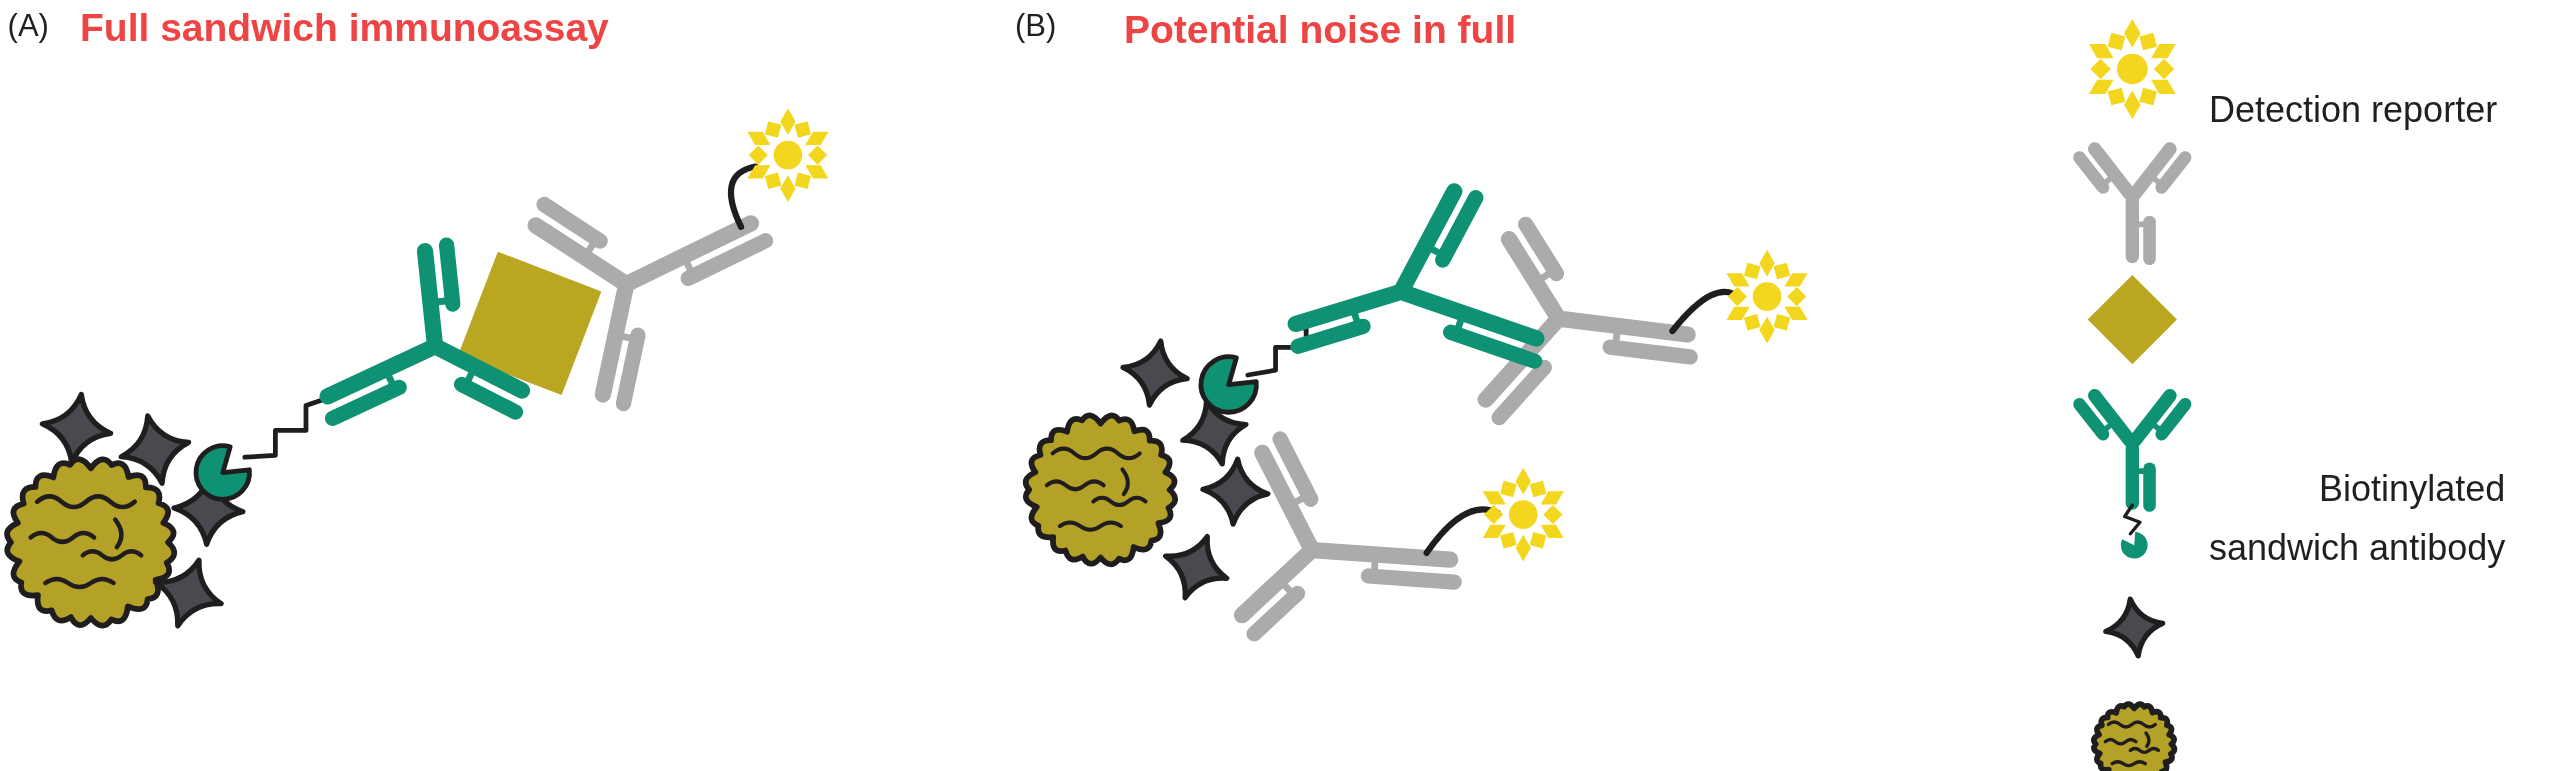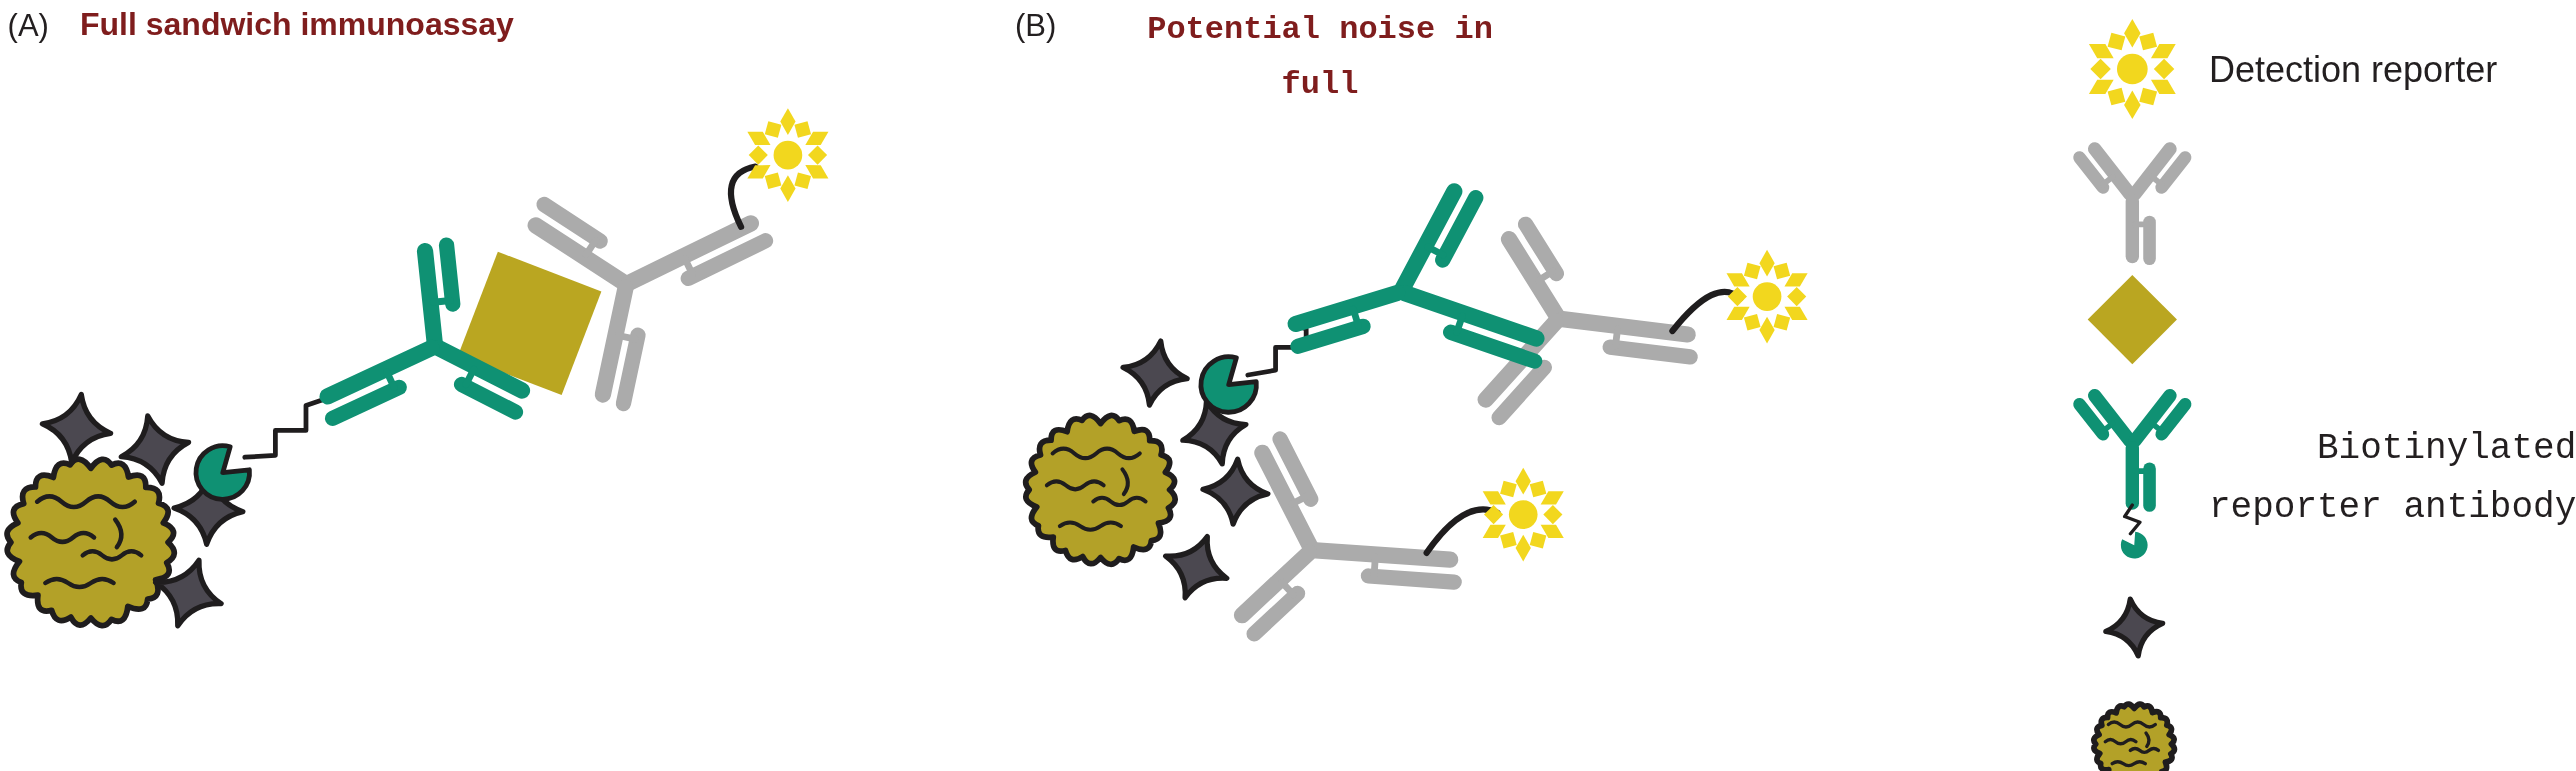--- a/index.html
+++ b/index.html
@@ -2,25 +2,25 @@
 <html><head>
 <meta charset="utf-8">
 <style>
   html,body{margin:0;padding:0;background:#ffffff;}
   body{position:relative;width:2576px;height:772px;overflow:hidden;
        font-family:"Liberation Sans", sans-serif;color:#231F20;}
   #stage{position:absolute;left:0;top:0;width:2576px;height:772px;}
   svg{position:absolute;left:0;top:0;}
   .txt{position:absolute;white-space:nowrap;}
   .panel-label{font-size:31px;font-weight:400;color:#231F20;}
-  .panel-title{font-size:32px;font-weight:700;color:#7f1d1d;}
+  .panel-title{font-size:39px;font-weight:700;color:#ef4444;}
   .panel-title-b{width:440px;text-align:center;line-height:55px;white-space:normal;}
-  .legend-label{font-size:36px;font-weight:400;color:#231F20;line-height:48px;}
+  .legend-label{font-size:36px;font-weight:400;color:#231F20;line-height:48px;margin-top:40px;}
   .legend-label-2line{line-height:59px;text-align:right;}
-  .legend-line{display:block;font-family:Liberation Mono, monospace;}
+  .legend-line{display:block;}
 </style>
 </head>
 <body>
 
 <div id="stage">
   <svg id="diagram" width="2576" height="772" viewBox="0 0 2694 807">
       <g>
         <g>
           <path d="M 175.8 567.0 Q 189.4 579.4 174.4 588.3 Q 183.0 603.4 162.7 606.1 Q 170.5 625.0 154.4 626.4 Q 153.0 642.5 133.7 634.0 Q 131.4 655.0 116.6 647.6 Q 107.4 661.4 95.0 646.1 Q 82.6 661.4 74.1 645.2 Q 58.6 655.0 54.0 638.1 Q 37.0 642.5 39.7 622.3 Q 19.5 625.0 22.3 609.0 Q 7.0 603.4 20.3 587.0 Q 0.6 579.4 11.4 567.0 Q 0.6 554.6 18.7 546.6 Q 7.0 530.6 24.8 526.5 Q 19.5 509.0 37.1 509.1 Q 37.0 491.5 55.8 499.1 Q 58.6 479.0 73.3 485.9 Q 82.6 472.6 95.0 489.6 Q 107.4 472.6 116.7 486.2 Q 131.4 479.0 134.4 498.7 Q 153.0 491.5 152.5 509.5 Q 170.5 509.0 165.8 526.1 Q 183.0 530.6 170.8 546.7 Q 189.4 554.6 175.8 567.0 Z" fill="#B3A128" stroke="#1F1D1E" stroke-width="6" stroke-linejoin="round"></path>
           <path d="M 38.9 524.5 q 12.8 -11.1 25.5 0 q 12.8 11.1 25.5 0 q 12.8 -11.1 25.5 0 q 12.8 11.1 25.5 0" fill="none" stroke="#1F1D1E" stroke-width="4.675" stroke-linecap="round"></path>
@@ -255,16 +255,16 @@
   <div class="txt panel-title" style="left:80px;top:5.7px">Full sandwich immunoassay</div>
 
   <div class="txt panel-label" style="left:1015px;top:7.6px">(B)</div>
   <div class="txt panel-title panel-title-b" style="left:1100px;top:1.9px">
     <span class="legend-line">Potential noise in full</span>
   </div>
 
   <div class="txt legend-label" style="left:2209px;top:46px">Detection reporter</div>
   <div class="txt legend-label legend-label-2line" style="left:2209px;top:419px">
     <span class="legend-line">Biotinylated</span>
-    <span class="legend-line">reporter antibody</span>
+    <span class="legend-line">sandwich antibody</span>
   </div>
 </div>
 
 
 </body></html>

